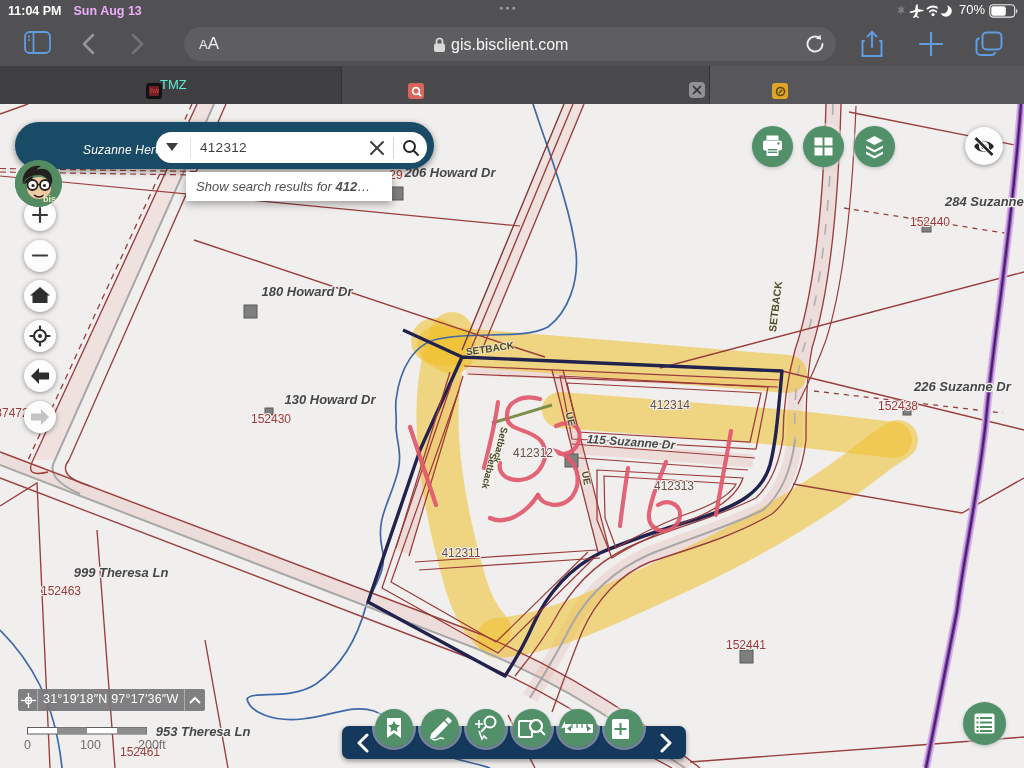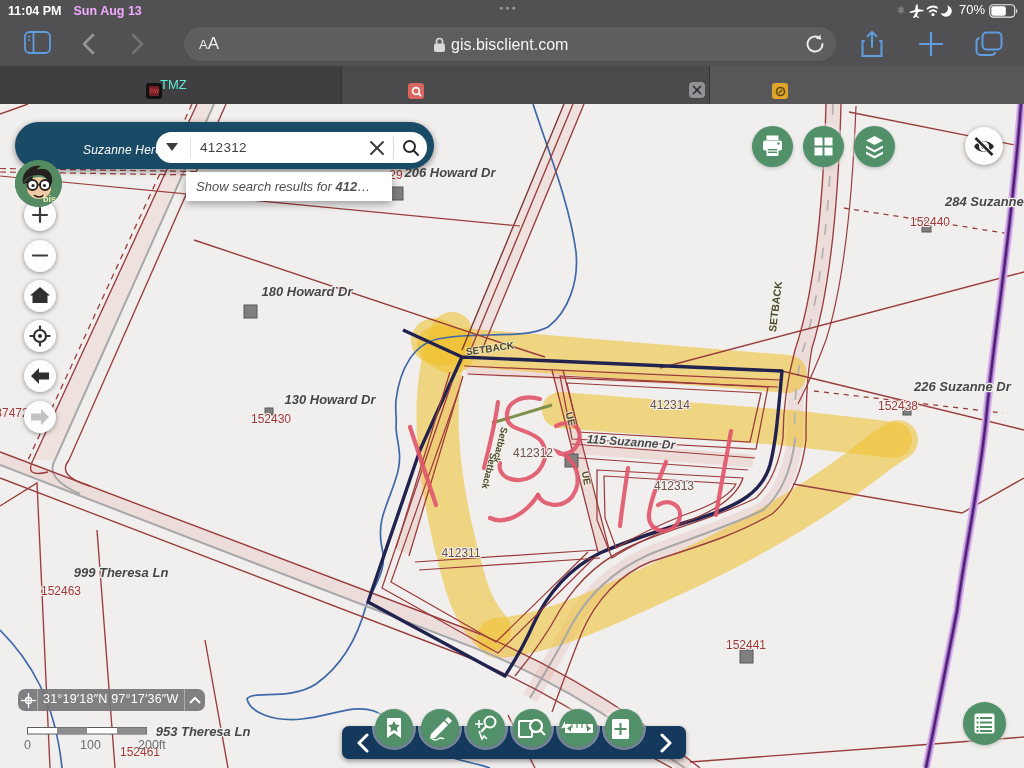--- a/index.html
+++ b/index.html
@@ -25,21 +25,21 @@
   .gbtn{position:absolute;border-radius:50%;background:#519068;box-shadow:0 1px 4px rgba(0,0,0,.3), 0 0 0 3px rgba(255,255,255,.45);}
   .wbtn{position:absolute;border-radius:50%;background:#fdfdfd;box-shadow:0 1px 5px rgba(0,0,0,.4);}
   #searchpill{position:absolute;top:122px;left:15px;width:419px;height:47px;background:#194a66;border-radius:24px;box-shadow:0 2px 6px rgba(0,0,0,.45);}
   #avatar{position:absolute;top:122px;left:15px;width:47px;height:47px;border-radius:50%;background:#418055;overflow:hidden;margin-top:38px;}
   #searchhere{position:absolute;top:143px;left:83px;color:#fff;font-size:12px;font-style:italic;letter-spacing:.2px;}
   #searchinput{position:absolute;top:132px;left:156px;width:271px;height:31px;background:#fff;border-radius:16px;}
   #sval{position:absolute;top:140px;left:200px;color:#3f3f3f;font-size:13.5px;letter-spacing:.3px;}
   #sdivider{position:absolute;top:137px;left:393px;width:1px;height:22px;background:#d9d9d9;}
   #dropdown{position:absolute;top:172px;left:186px;width:206px;height:29px;background:#fff;box-shadow:0 3px 8px rgba(0,0,0,.35);}
   #dropdown div{margin:7px 0 0 10px;font-size:13px;color:#4f4f4f;white-space:nowrap;font-style:italic;}
-  #coordbar{position:absolute;top:689px;left:18px;width:187px;height:22px;background:rgba(118,118,120,.92);border-radius:7px;color:#fff;}
+  #coordbar{position:absolute;top:689px;left:18px;width:187px;height:22px;background:rgba(118,118,120,.92);border-radius:2px;color:#fff;}
   #coordbar .txt{position:absolute;left:25px;top:3px;font-size:12.5px;letter-spacing:.2px;}
   #coordsep{position:absolute;left:19px;top:0px;width:1px;height:22px;background:rgba(255,255,255,.35);}
   #coordsep2{position:absolute;left:166px;top:0px;width:1px;height:22px;background:rgba(255,255,255,.35);}
   #botbar{position:absolute;top:726px;left:342px;width:344px;height:33px;background:#15395d;border-radius:7px;box-shadow:0 2px 5px rgba(0,0,0,.4);}
   .scalelab{position:absolute;top:738px;color:#6e6e6e;font-size:12.5px;}
 </style>
 </head>
 <body>
 
   <svg id="map" style="position:absolute;top:104px;left:0" viewBox="0 104 1024 664" width="1024" height="664" xmlns="http://www.w3.org/2000/svg">

